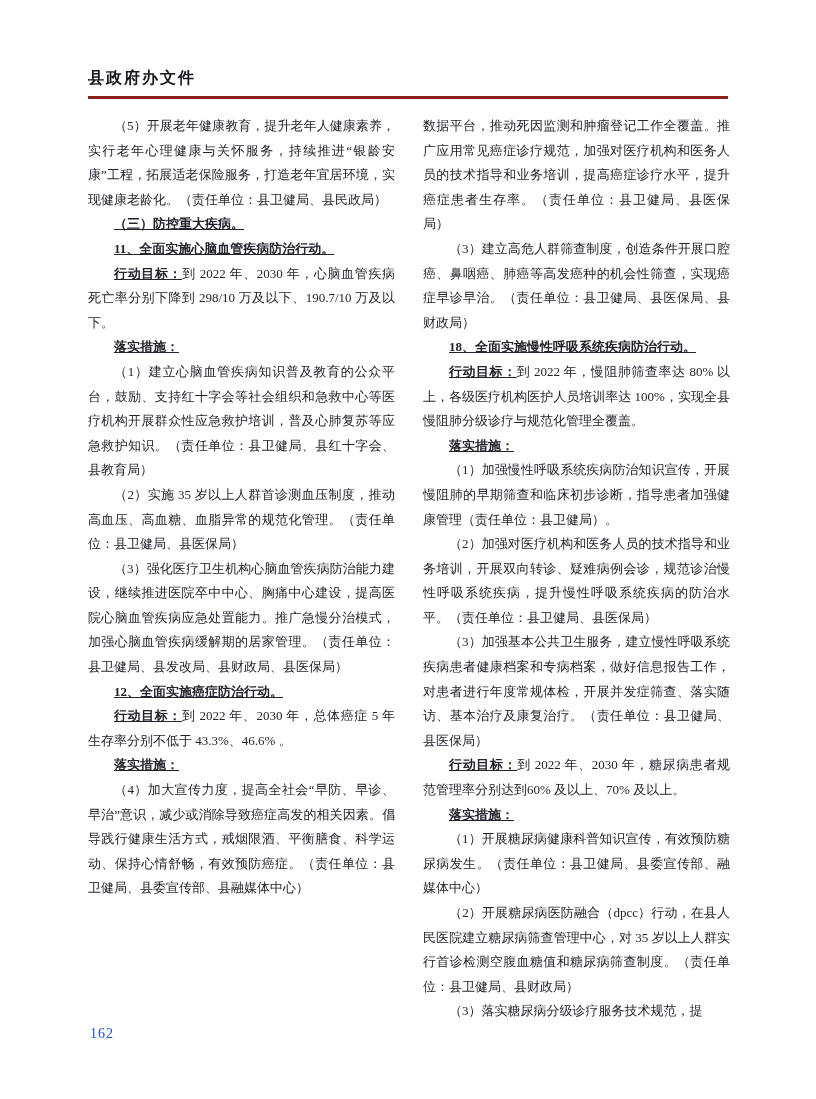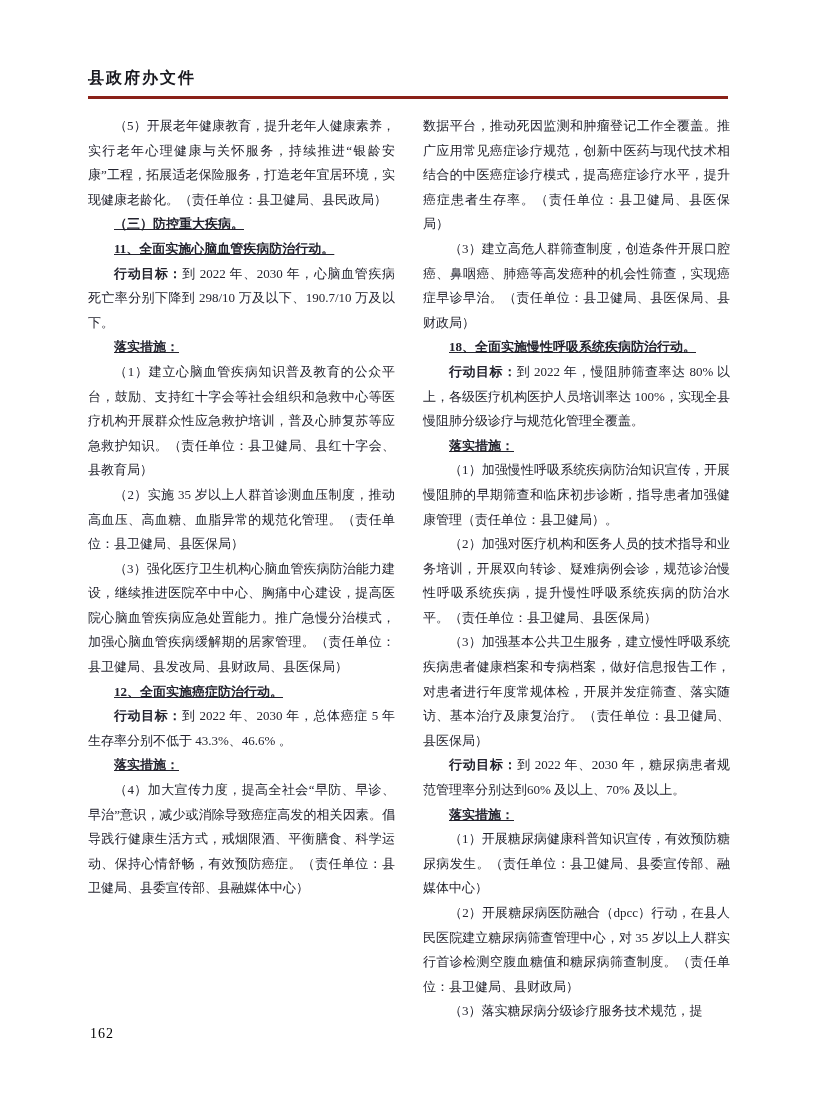--- a/index.html
+++ b/index.html
@@ -52,27 +52,27 @@
     text-align: justify;
   }
   .para {
     margin: 0;
     text-indent: 2em;
     text-align: justify;
     word-break: break-all;
   }
   .para.continuation { text-indent: 0; }
   .para.section, .para.item, .para.measures { font-weight: bold; text-decoration: underline; }
-  .lead { font-weight: bold; }
+  .lead { font-weight: bold; text-decoration: underline; }
   .page-number {
     position: absolute;
     left: 90px;
     top: 1026px;
     font-size: 14px;
-    color: #000000;
+    color: #1d4ed8;
     letter-spacing: 1px;
   }
 </style>
 </head>
 <body>
 
 <div class="page">
 
   <div class="doc-header">
     <span class="title">县政府办文件</span>
@@ -88,21 +88,21 @@
         <p class="para measures">落实措施：</p>
         <p class="para body">（1）建立心脑血管疾病知识普及教育的公众平台，鼓励、支持红十字会等社会组织和急救中心等医疗机构开展群众性应急救护培训，普及心肺复苏等应急救护知识。（责任单位：县卫健局、县红十字会、县教育局）</p>
         <p class="para body">（2）实施 35 岁以上人群首诊测血压制度，推动高血压、高血糖、血脂异常的规范化管理。（责任单位：县卫健局、县医保局）</p>
         <p class="para body">（3）强化医疗卫生机构心脑血管疾病防治能力建设，继续推进医院卒中中心、胸痛中心建设，提高医院心脑血管疾病应急处置能力。推广急慢分治模式，加强心脑血管疾病缓解期的居家管理。（责任单位：县卫健局、县发改局、县财政局、县医保局）</p>
         <p class="para item">12、全面实施癌症防治行动。</p>
         <p class="para goal"><span class="lead">行动目标：</span>到 2022 年、2030 年，总体癌症 5 年生存率分别不低于 43.3%、46.6% 。</p>
         <p class="para measures">落实措施：</p>
         <p class="para body">（4）加大宣传力度，提高全社会“早防、早诊、早治”意识，减少或消除导致癌症高发的相关因素。倡导践行健康生活方式，戒烟限酒、平衡膳食、科学运动、保持心情舒畅，有效预防癌症。（责任单位：县卫健局、县委宣传部、县融媒体中心）</p>
       </div>
     <div class="col">
-        <p class="para continuation">数据平台，推动死因监测和肿瘤登记工作全覆盖。推广应用常见癌症诊疗规范，创新中医药与现代技术相结合的中医癌症诊疗模式，提高癌症诊疗水平，提升癌症患者生存率。（责任单位：县卫健局、县医保局）</p>
+        <p class="para continuation">数据平台，推动死因监测和肿瘤登记工作全覆盖。推广应用常见癌症诊疗规范，加强对医疗机构和医务人员的技术指导和业务培训，提高癌症诊疗水平，提升癌症患者生存率。（责任单位：县卫健局、县医保局）</p>
         <p class="para body">（3）建立高危人群筛查制度，创造条件开展口腔癌、鼻咽癌、肺癌等高发癌种的机会性筛查，实现癌症早诊早治。（责任单位：县卫健局、县医保局、县财政局）</p>
         <p class="para item">18、全面实施慢性呼吸系统疾病防治行动。</p>
         <p class="para goal"><span class="lead">行动目标：</span>到 2022 年，慢阻肺筛查率达 80% 以上，各级医疗机构医护人员培训率达 100%，实现全县慢阻肺分级诊疗与规范化管理全覆盖。</p>
         <p class="para measures">落实措施：</p>
         <p class="para body">（1）加强慢性呼吸系统疾病防治知识宣传，开展慢阻肺的早期筛查和临床初步诊断，指导患者加强健康管理（责任单位：县卫健局）。</p>
         <p class="para body">（2）加强对医疗机构和医务人员的技术指导和业务培训，开展双向转诊、疑难病例会诊，规范诊治慢性呼吸系统疾病，提升慢性呼吸系统疾病的防治水平。（责任单位：县卫健局、县医保局）</p>
         <p class="para body">（3）加强基本公共卫生服务，建立慢性呼吸系统疾病患者健康档案和专病档案，做好信息报告工作，对患者进行年度常规体检，开展并发症筛查、落实随访、基本治疗及康复治疗。（责任单位：县卫健局、县医保局）</p>
         <p class="para goal"><span class="lead">行动目标：</span>到 2022 年、2030 年，糖尿病患者规范管理率分别达到60% 及以上、70% 及以上。</p>
         <p class="para measures">落实措施：</p>
         <p class="para body">（1）开展糖尿病健康科普知识宣传，有效预防糖尿病发生。（责任单位：县卫健局、县委宣传部、融媒体中心）</p>

